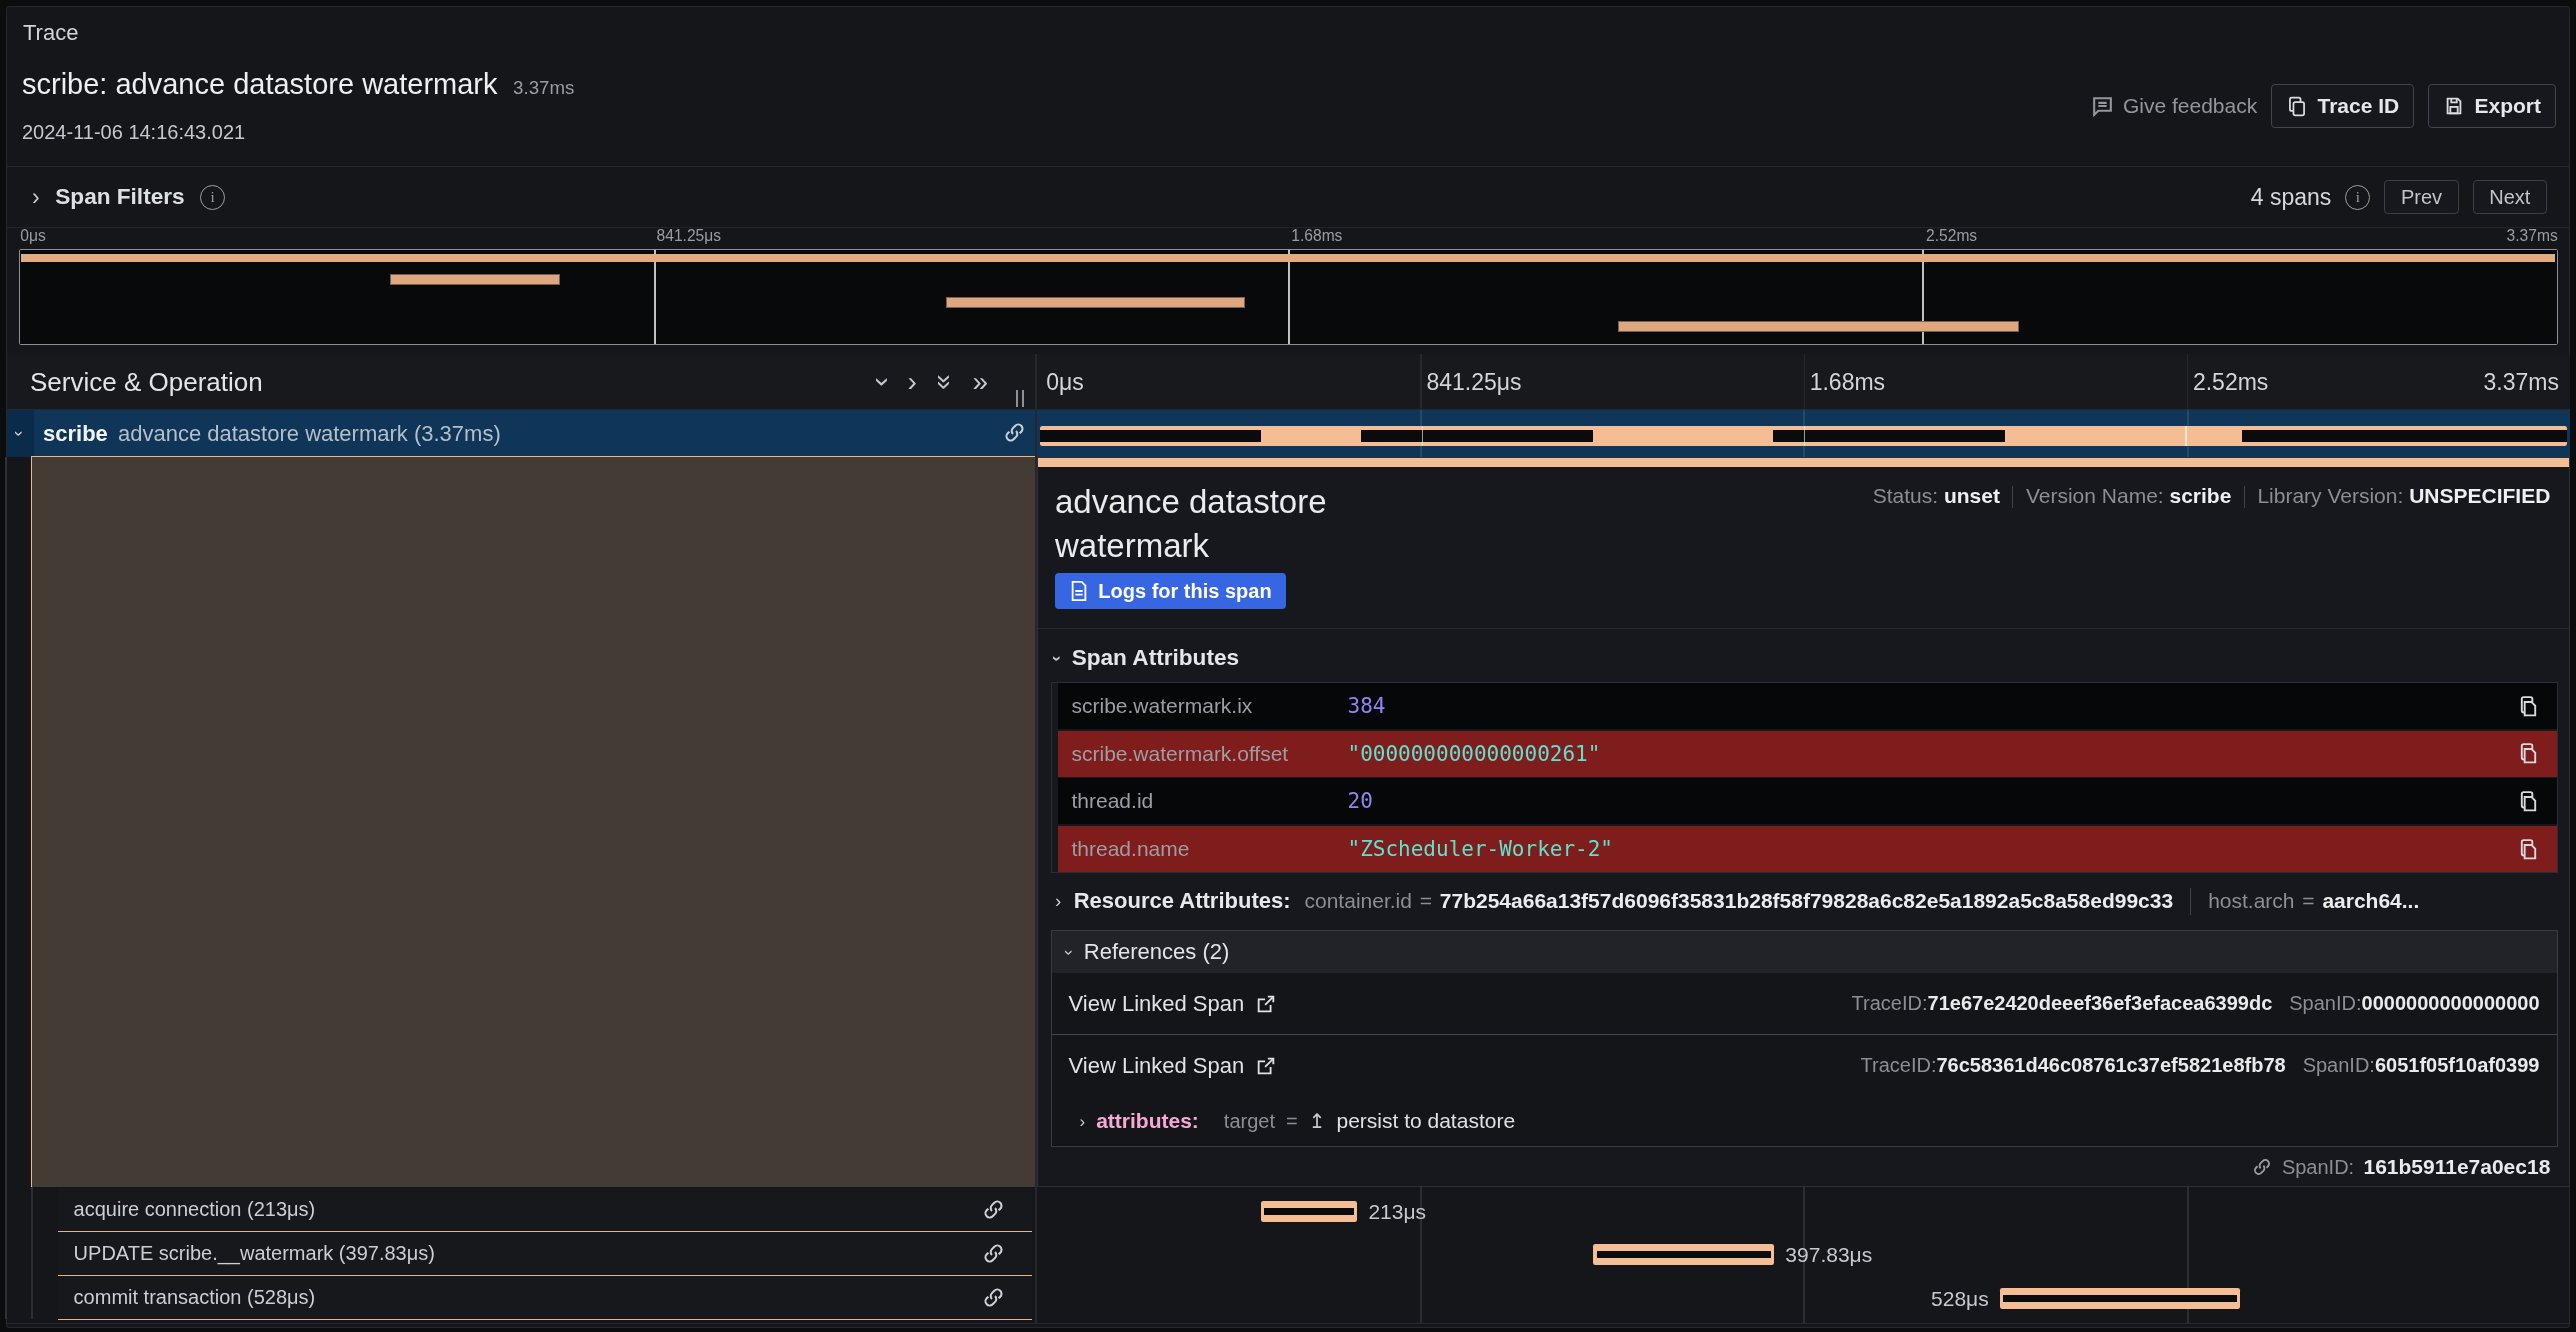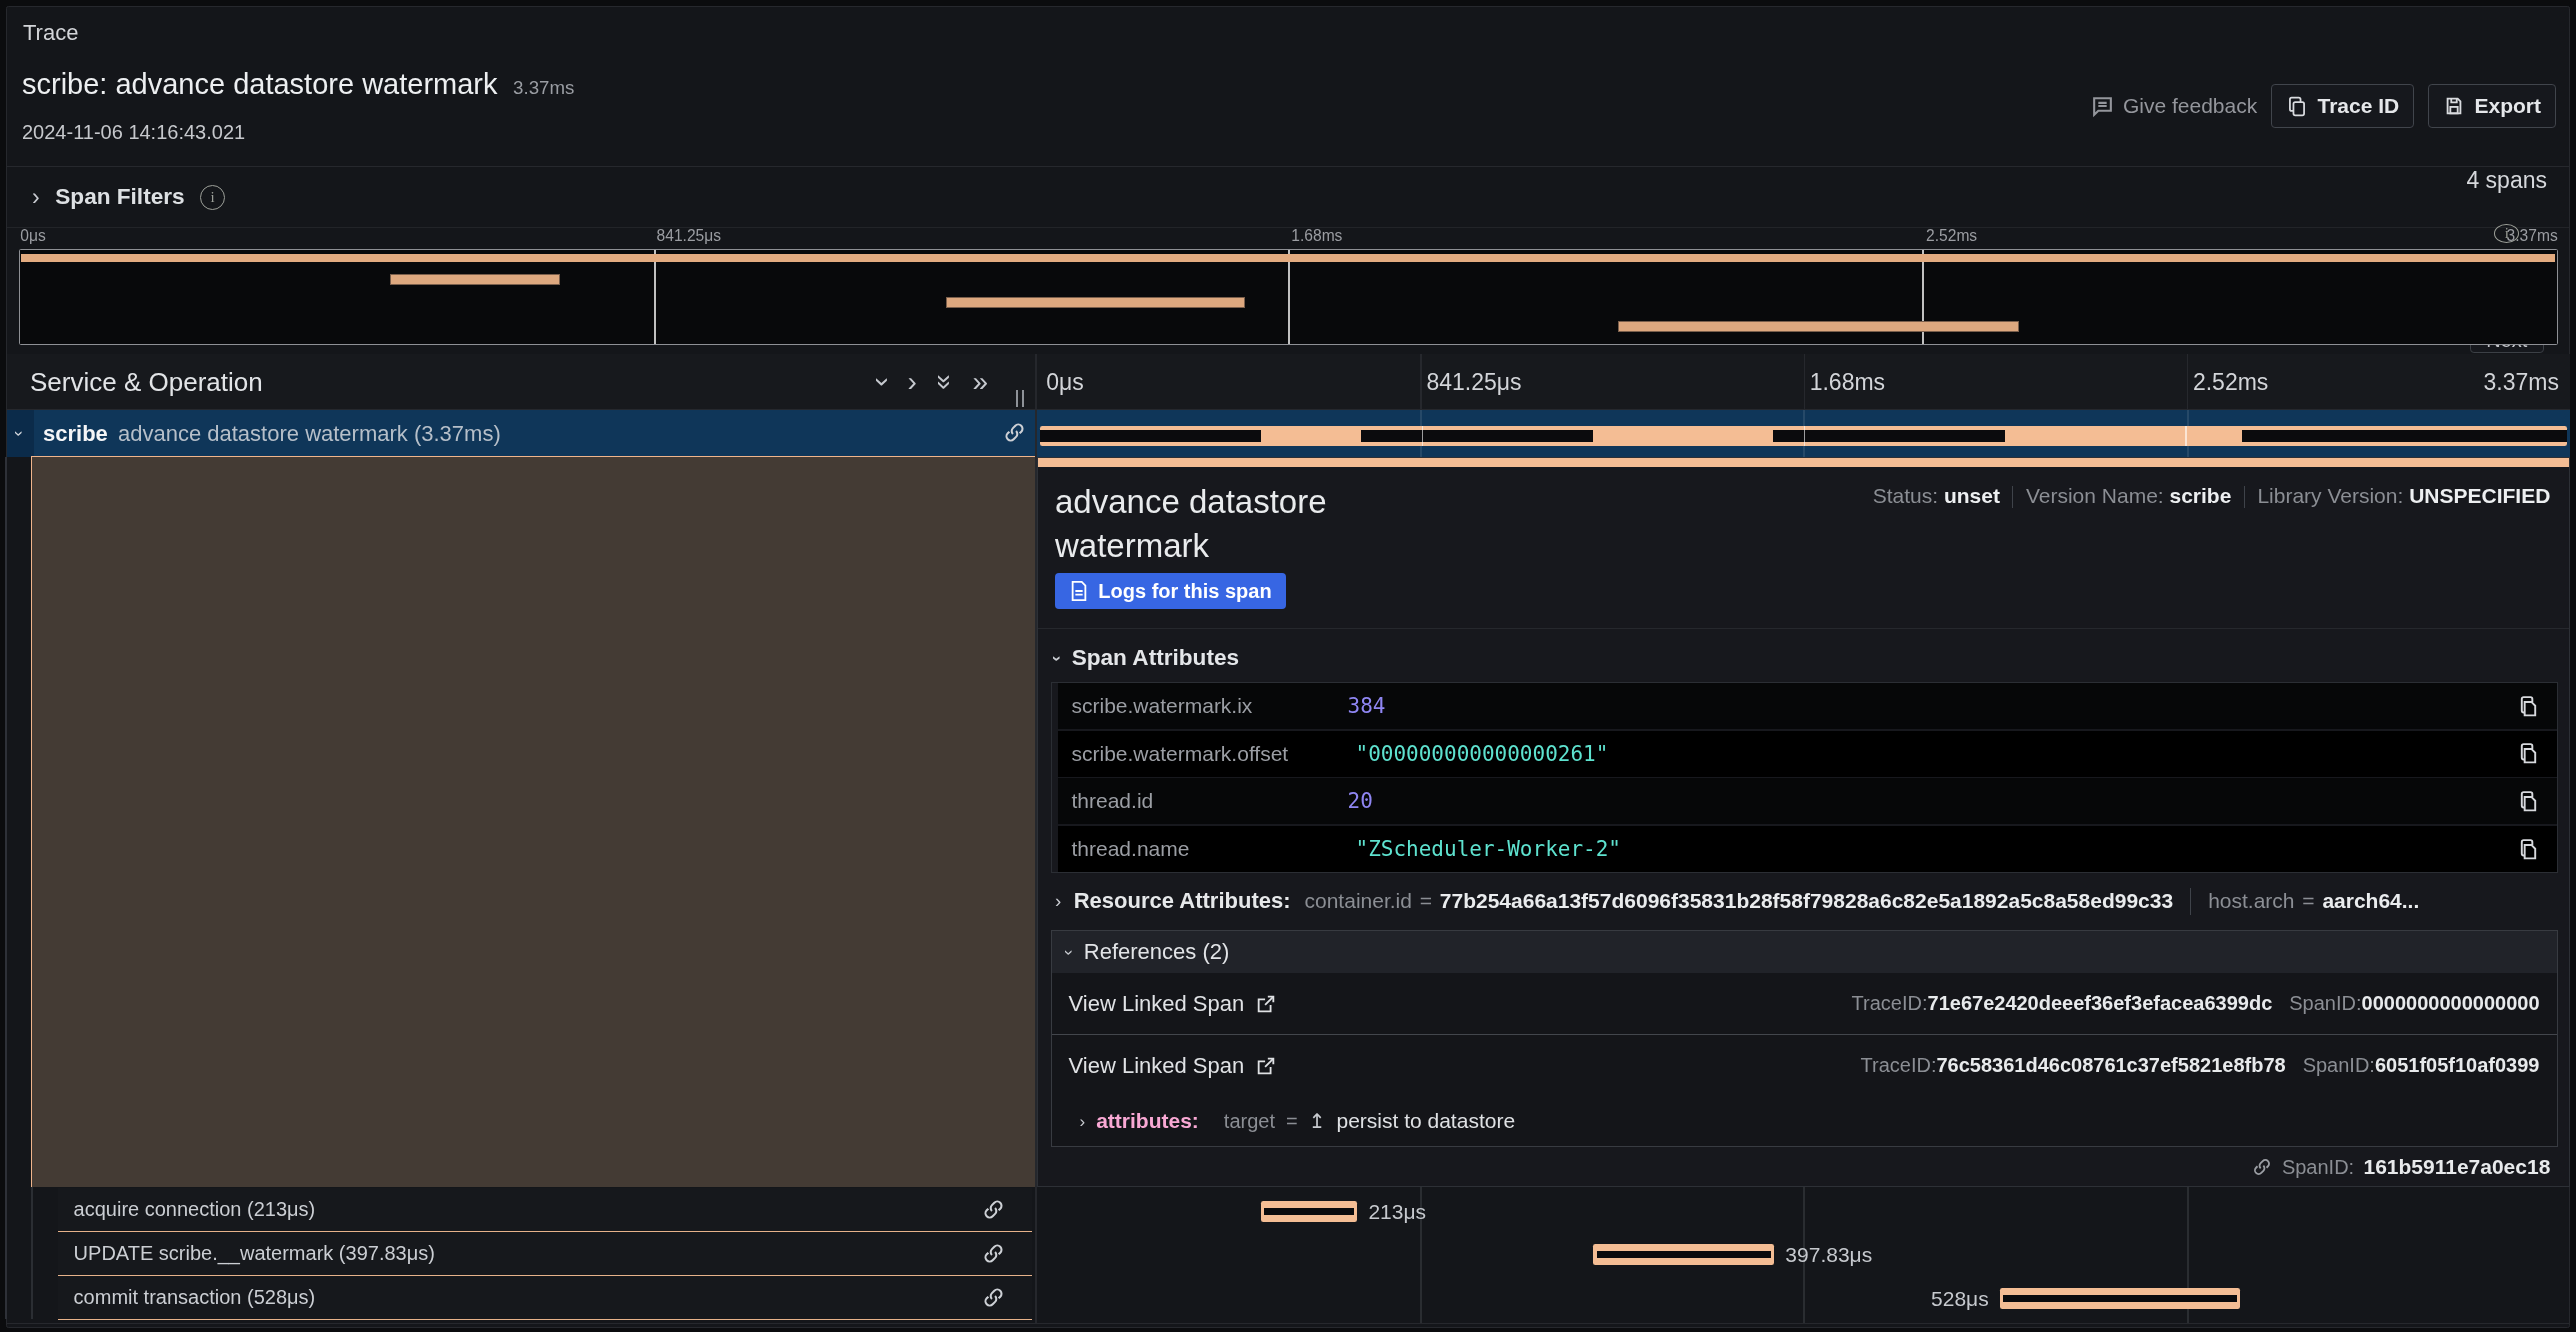--- a/index.html
+++ b/index.html
@@ -22,21 +22,21 @@
         border-radius:3.9px;background:#16181d;color:#c2c4c9;font-size:20px;cursor:pointer;}
   svg.ic{display:block;}
 
   
   .filters-row{left:7px;top:166px;width:2562px;height:60px;border-top:0.8px solid #26282d;border-bottom:0.8px solid #222428;}
   .sf-left{position:absolute;left:25px;top:0;height:60px;display:flex;align-items:center;gap:15.6px;}
   .sf-chev{font-size:23px;color:#c7cad0;}
   .sf-label{font-size:22.6px;font-weight:600;color:#dde0e3;}
   .info-circle{width:23px;height:23px;border:1.6px solid #9da099;border-radius:50%;display:flex;align-items:center;
                justify-content:center;font-size:15px;color:#9da099;font-family:"Liberation Serif",serif;}
-  .sf-right{position:absolute;right:22px;top:0;height:60px;display:flex;align-items:center;gap:30px;flex-direction:column;}
+  .sf-right{position:absolute;right:22px;top:0;height:60px;display:flex;align-items:center;gap:14px;}
   .span-count{font-size:23px;color:#d6d8dc;}
 
   
   .mm-ticks{left:18.7px;top:227px;width:2539px;height:18.7px;font-size:15.6px;color:#9b9da2;}
   .mm-ticks span{position:absolute;top:0;}
   .minimap{left:18.7px;top:249px;width:2539px;height:96px;background:#08090b;border:1.6px solid #8e9095;
            border-radius:1.6px;box-sizing:border-box;}
   .mm-grid{position:absolute;top:0;bottom:0;width:1.6px;background:rgba(255,255,255,0.75);}
   .mm-root{position:absolute;left:1.6px;right:1.6px;top:3.9px;height:7.8px;background:#e2ab80;}
   .mm-bar{position:absolute;height:11px;background:#dda87f;border:0.8px solid #7a5f4c;box-sizing:border-box;}
@@ -90,21 +90,21 @@
   .logs-btn{position:absolute;left:17px;top:115px;height:36px;display:inline-flex;align-items:center;gap:9.3px;
             padding:0 14px;background:#3766e3;border-radius:3.9px;color:#ffffff;font-size:20px;font-weight:700;cursor:pointer;}
   .d-div{position:absolute;left:0;right:0;top:170px;border-top:0.8px solid #26282d;}
   .sec-head{position:absolute;left:17px;top:187px;display:flex;align-items:center;gap:11px;font-size:22.6px;
             font-weight:600;color:#e4e6e9;}
   .sec-chev{font-size:17px;color:#c9ccd1;}
   .attr-table{position:absolute;left:12.5px;top:224px;width:1507px;border:0.8px solid #2b2e34;box-sizing:border-box;}
   .attr-row{position:relative;height:46px;display:flex;align-items:center;margin-bottom:1.6px;margin-left:6px;}
   .attr-row:last-child{margin-bottom:0;}
   .attr-row.odd{background:#060708;}
-  .attr-row.even{background:#000000;gap:8px;}
+  .attr-row.even{background:#7f1d1d;}
   .attr-k{margin-left:14px;width:265px;font-size:21px;color:#9b9ea4;}
   .attr-v{margin-left:11px;font-size:21px;font-family:"DejaVu Sans Mono",monospace;}
   .val-number{color:#8f86f2;}
   .val-string{color:#5ee2cf;}
   .copy-ic{position:absolute;right:17px;cursor:pointer;}
   .res-row{position:absolute;left:17px;top:430px;display:flex;align-items:center;font-size:21px;white-space:nowrap;}
   .res-title{font-size:22px;font-weight:700;color:#e6e8ea;margin:0 14px 0 12.5px;}
   .res-k{color:#8b8e94;}
   .res-eq{color:#8b8e94;margin:0 7.8px;}
   .res-v{color:#eaecee;font-weight:700;}

